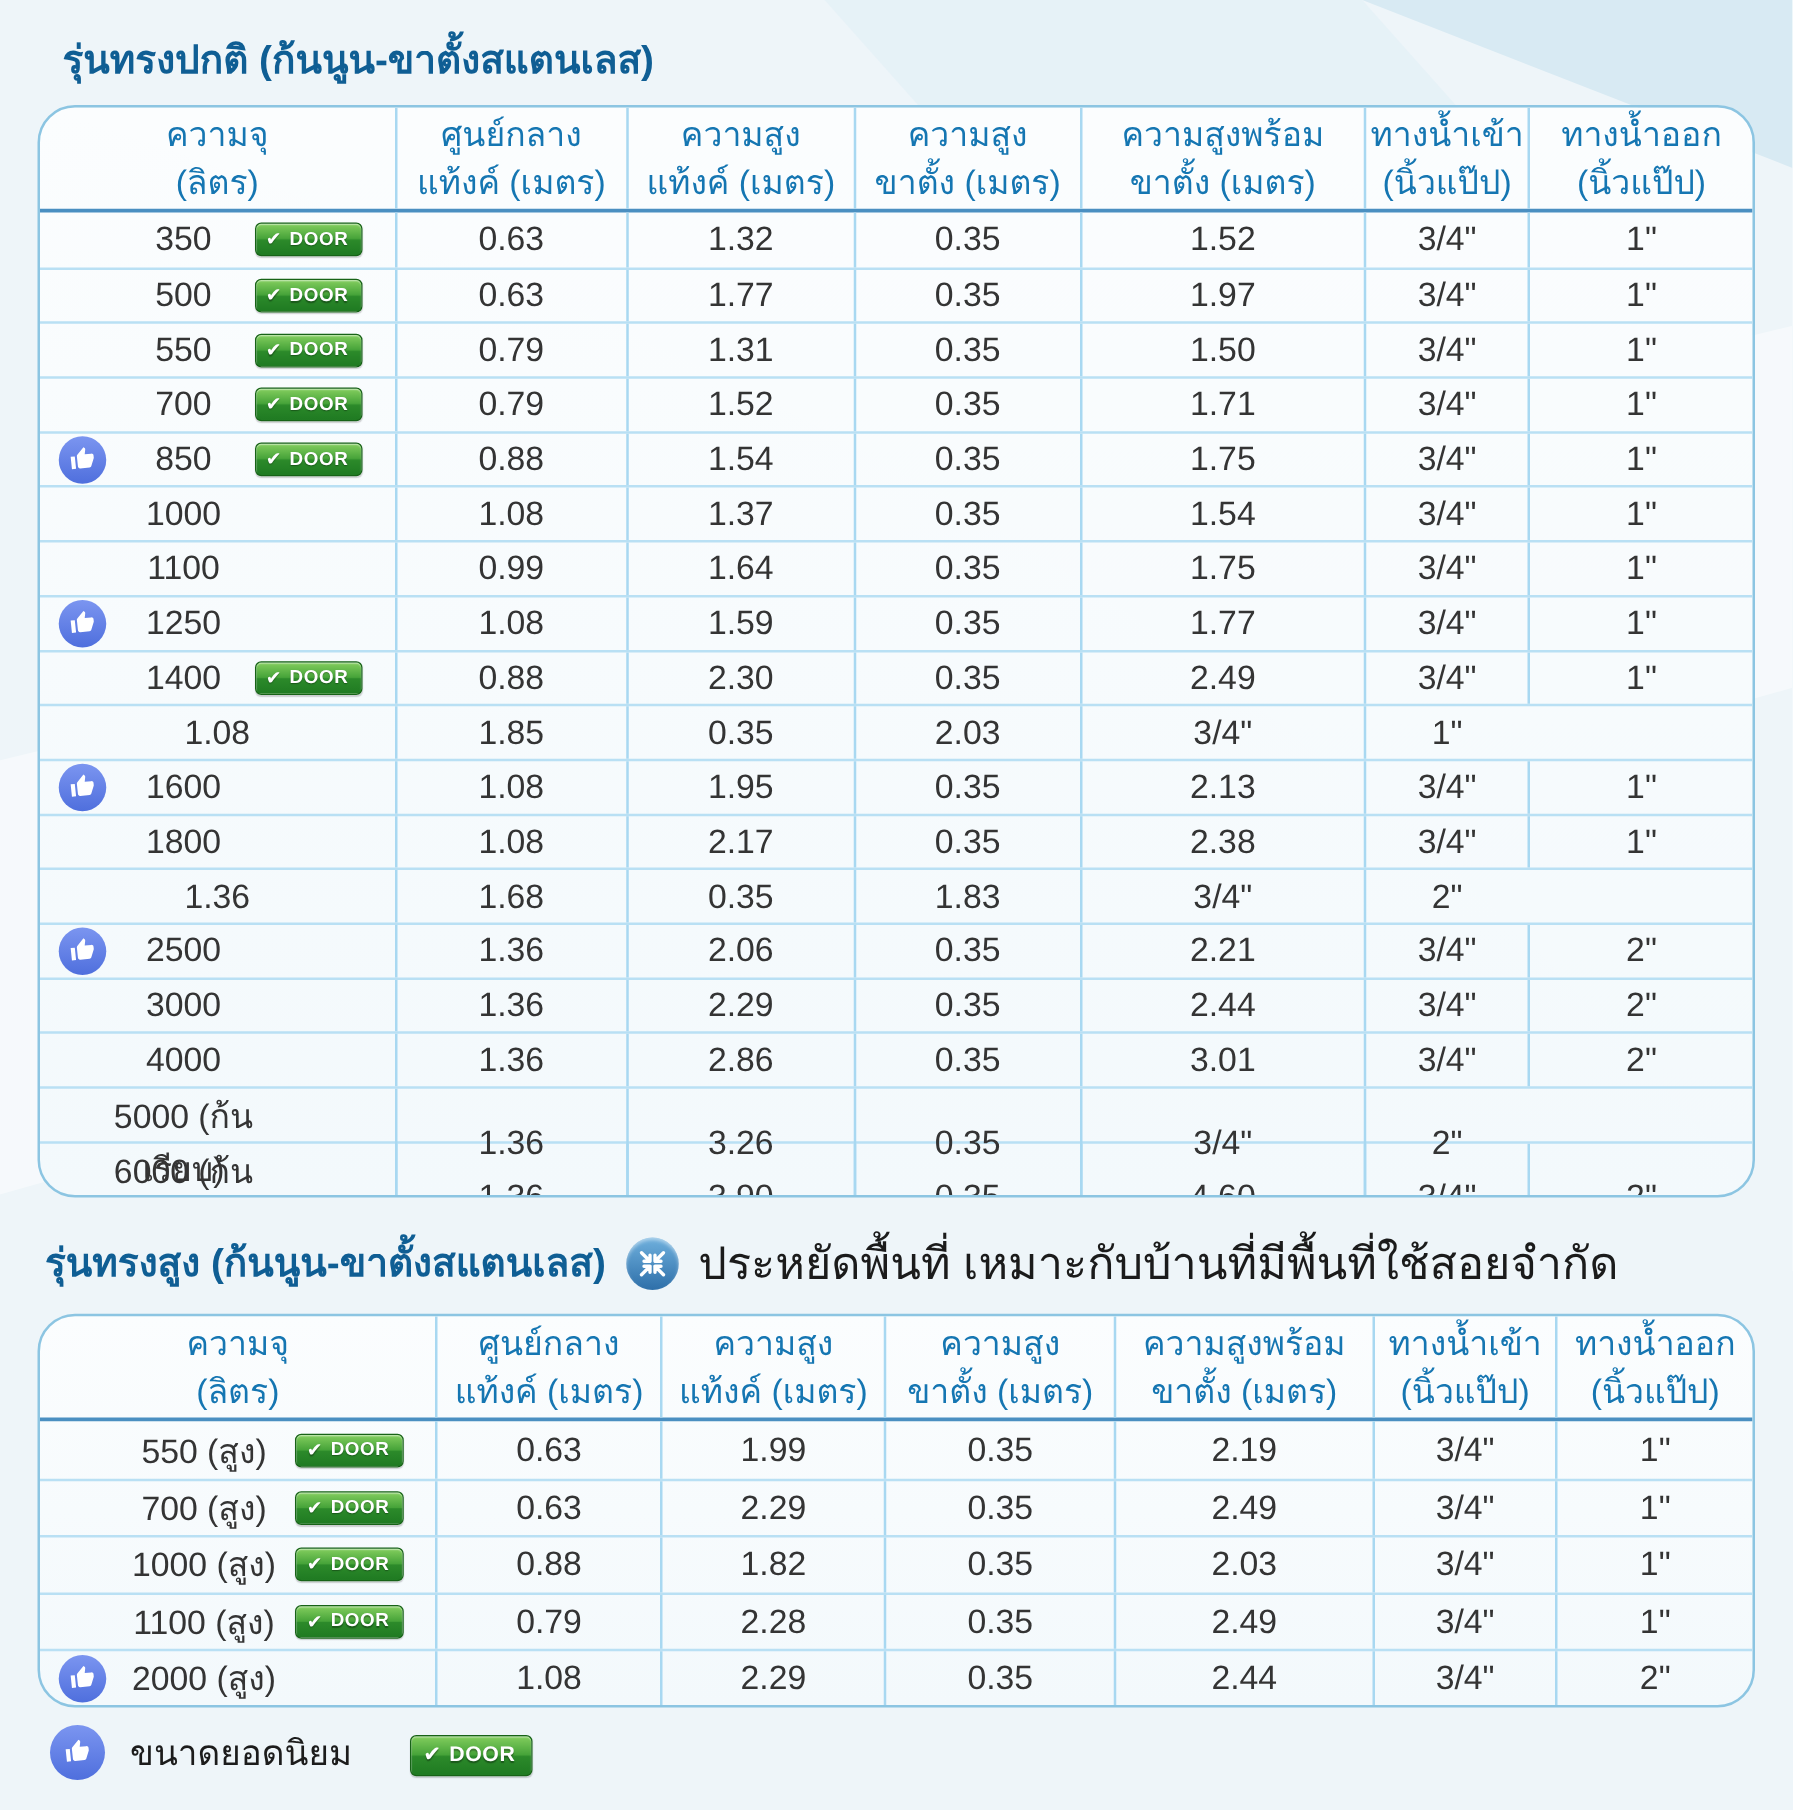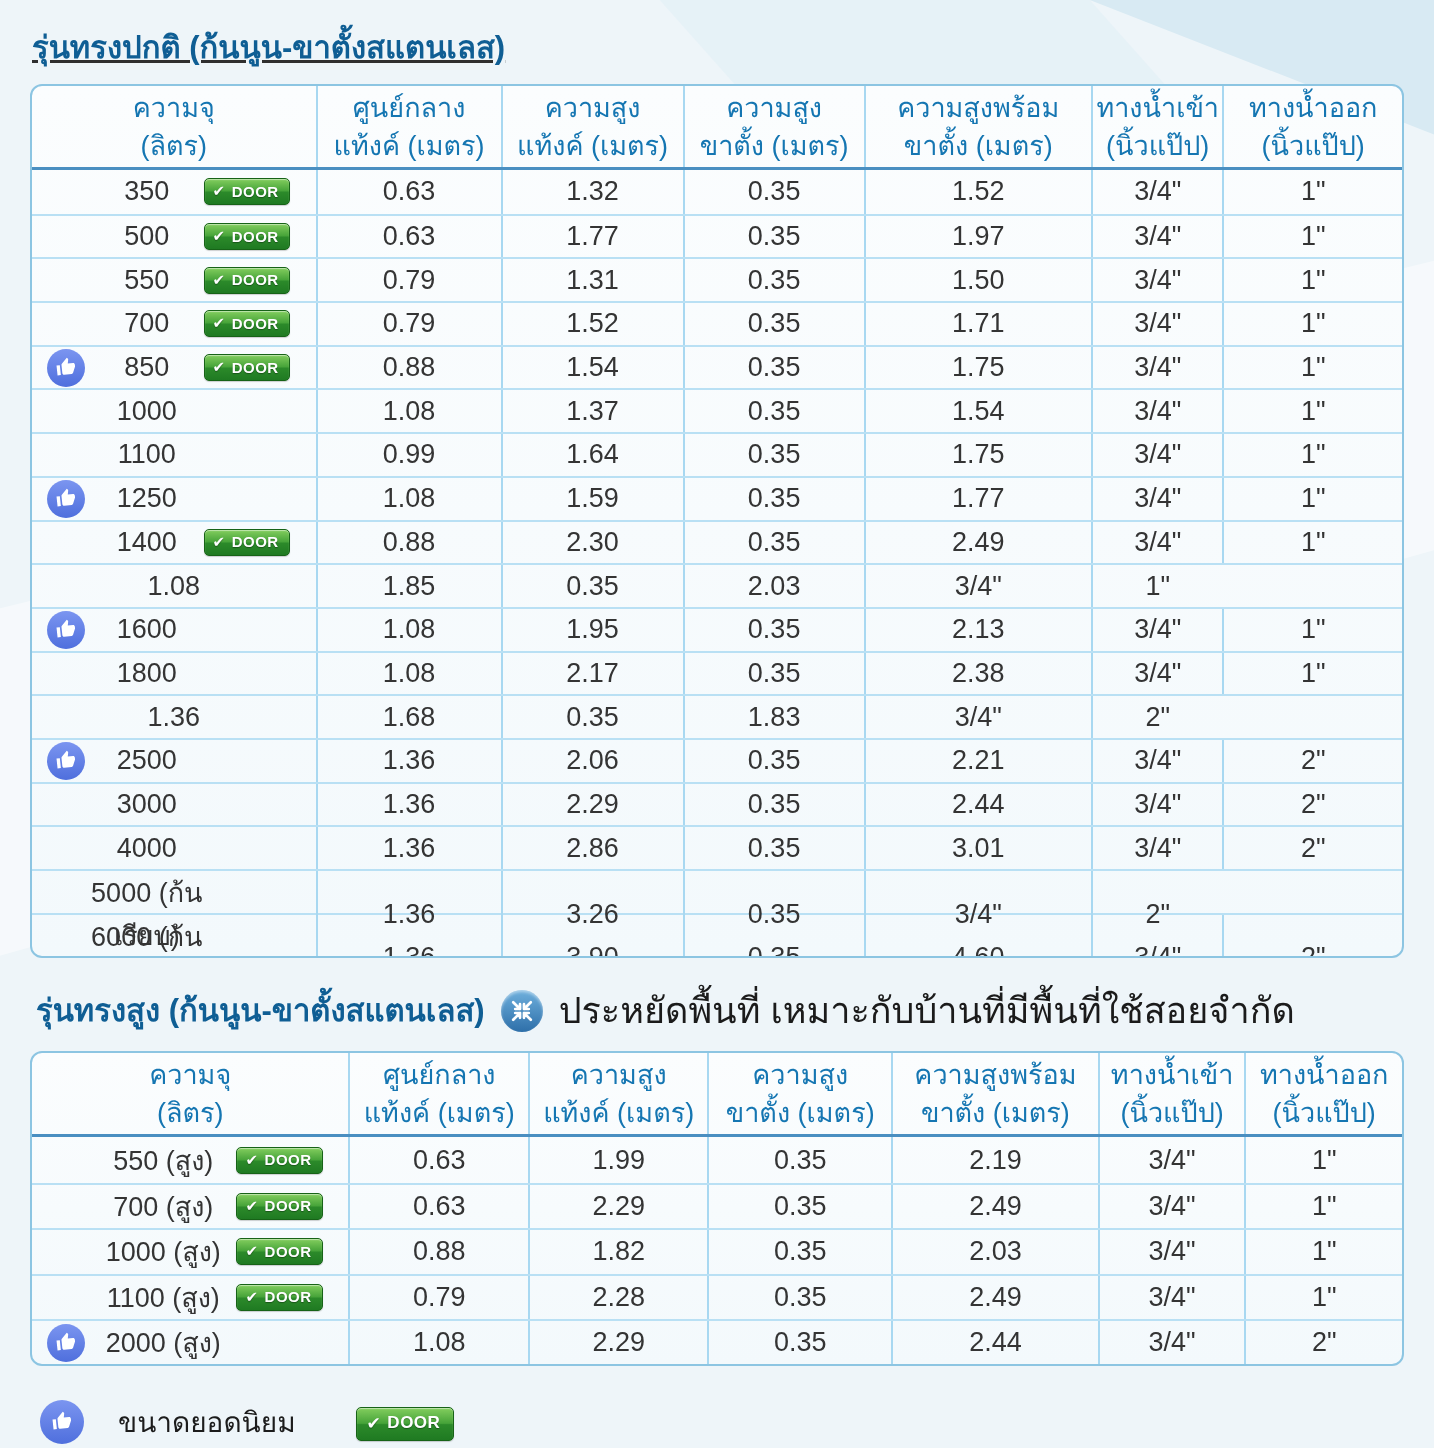--- a/index.html
+++ b/index.html
@@ -21,21 +21,21 @@
           background: rgba(255,255,255,.45); clip-path: polygon(0 42%, 100% 18%, 100% 38%, 0 66%); }
 
   .page { position: relative; z-index: 1; padding: 26px 30px 0 30px; }
 
   .section-title { font-size: 31px; font-weight: bold; color: #0f5e94; line-height: 44px; }
   .title-row { display: flex; align-items: center; gap: 16px; margin-bottom: 14px; }
   .section-note { font-size: 36px; color: #1b1b1b; }
 
   .spec-table {
     border: 2px solid #8cc5e2;
-    border-radius: 12px;
+    border-radius: 30px;
     background: linear-gradient(180deg, #fbfdfe 0%, #f3f9fc 100%);
     overflow: hidden;
   }
   .thead {
     display: grid; grid-template-columns: var(--cols);
     height: 84px; border-bottom: 3px solid #4a8fc1;
   }
   .th {
     display: flex; flex-direction: column; justify-content: center; align-items: center;
     text-align: center; color: #1576b2; font-size: 27px; line-height: 38px; height: 100%;
@@ -72,25 +72,25 @@
   .compress-circle {
     width: 42px; height: 42px; border-radius: 50%;
     background: linear-gradient(180deg, #6fb0dd, #2e6fa9);
     display: flex; align-items: center; justify-content: center; flex: none;
     box-shadow: inset 0 2px 3px rgba(255,255,255,.45);
   }
 
   .s1-table { --cols: 20.7% 13.5% 13.3% 13.2% 16.6% 9.6% 13.1%; --rowh: 43.7px; }
   .s2-table { --cols: 23.1% 13.1% 13.1% 13.4% 15.1% 10.7% 11.5%; --rowh: 45.4px; }
   .s2-header { margin: 24px 0 12px 6px; }
-  .s1-header { margin-left: 2px; text-decoration: underline; }
+  .s1-header { margin-left: 20px; }
 
   .legend {
-    display: flex; align-items: center; gap: 34px;
-    margin: 34px 0 0 10px; font-size: 28px; color: #1c1c1c;
+    display: flex; align-items: center; gap: 20px;
+    margin: 14px 0 0 10px; font-size: 28px; color: #1c1c1c;
   }
   .legend .thumb { width: 44px; height: 44px; }
   .legend .door-badge { font-size: 17px; padding: 5px 13px 6px 10px; margin-left: 26px; }
   .legend .door-badge .check { font-size: 17px; }
   .legend .legend-door-text { margin-left: 12px; }
 </style>
 </head>
 <body>
 
 <div class="bg-shape bg-1"></div>

